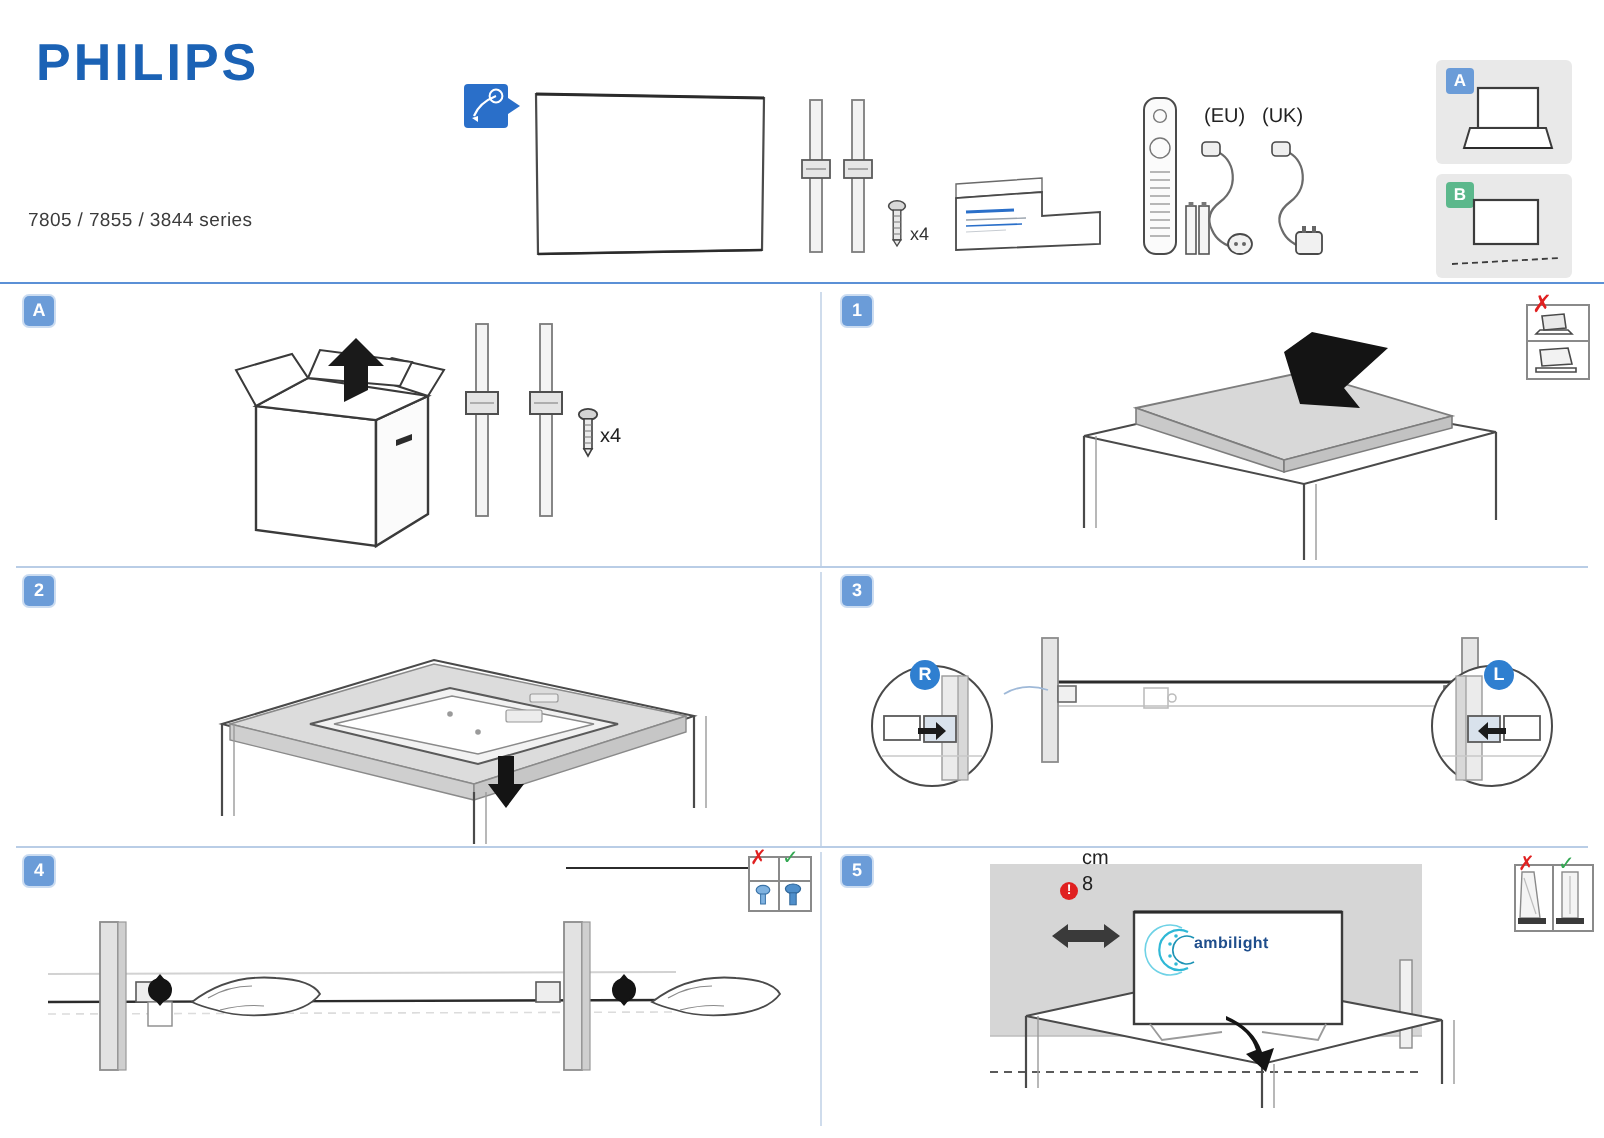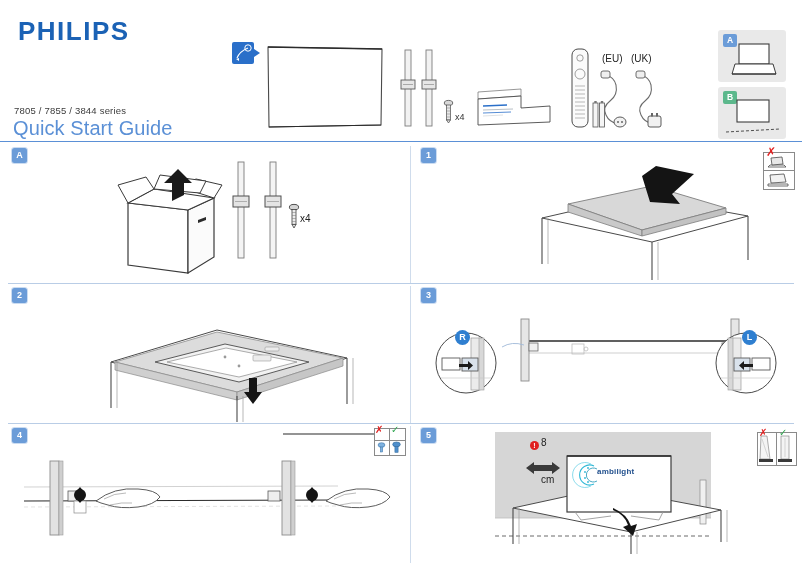--- a/index.html
+++ b/index.html
@@ -85,21 +85,20 @@
 <body>
 
 <div class="page">
 
   <div class="header">
 
     <div class="philips-logo">PHILIPS</div>
 
     <div class="series-line">7805 / 7855 / 3844 series</div>
 
-    <div class="qsg-title">Quick Start Guide</div>
 
     <div class="art" style="left:232px;top:42px;">
       <svg width="28" height="26" viewBox="0 0 28 26">
         <rect x="0" y="0" width="22" height="22" rx="2" fill="#2a6fc9"></rect>
         <path d="M22 7 L28 11 L22 15 Z" fill="#2a6fc9"></path>
         <path d="M5 16 C7 11, 11 8, 16 6" stroke="#ffffff" stroke-width="1.1" fill="none"></path>
         <circle cx="16" cy="6" r="3.2" fill="none" stroke="#ffffff" stroke-width="1"></circle>
         <path d="M4 17 l3 -1 l0 3 z" fill="#ffffff"></path>
       </svg>
     </div>
@@ -472,21 +471,21 @@
       <path d="M168 80 L164 88 L136 84" fill="none" stroke="#9a9a9a" stroke-width="0.9"></path>
 
       <path d="M118 76 q14 6 18 18 l6 -2 l-4 12 l-10 -9 l5 -2 q-3 -10 -15 -15 Z" fill="#141414"></path>
     </svg>
   </div>
 
   <div style="position:absolute;left:530px;top:441px;">
     <span class="dot-red">!</span>
   </div>
   <div class="lbl lbl-big" style="left:541px;top:437px;font-weight:normal;">8</div>
-  <div class="lbl lbl-big" style="left:541px;top:474px;">cm</div>
+  <div class="lbl lbl-big" style="left:541px;top:424px;">cm</div>
 
   <div class="art" style="left:526px;top:460px;">
     <svg width="34" height="18" viewBox="0 0 34 18">
       <path d="M8 5 L8 2 L0 8 L8 14 L8 11 L26 11 L26 14 L34 8 L26 2 L26 5 Z" fill="#3a3a3a"></path>
     </svg>
   </div>
 
   <div class="art" style="left:580px;top:462px;">
     <svg width="58" height="26" viewBox="0 0 58 26">
       <g stroke="#2fb8d6" stroke-width="1.1" fill="none">

